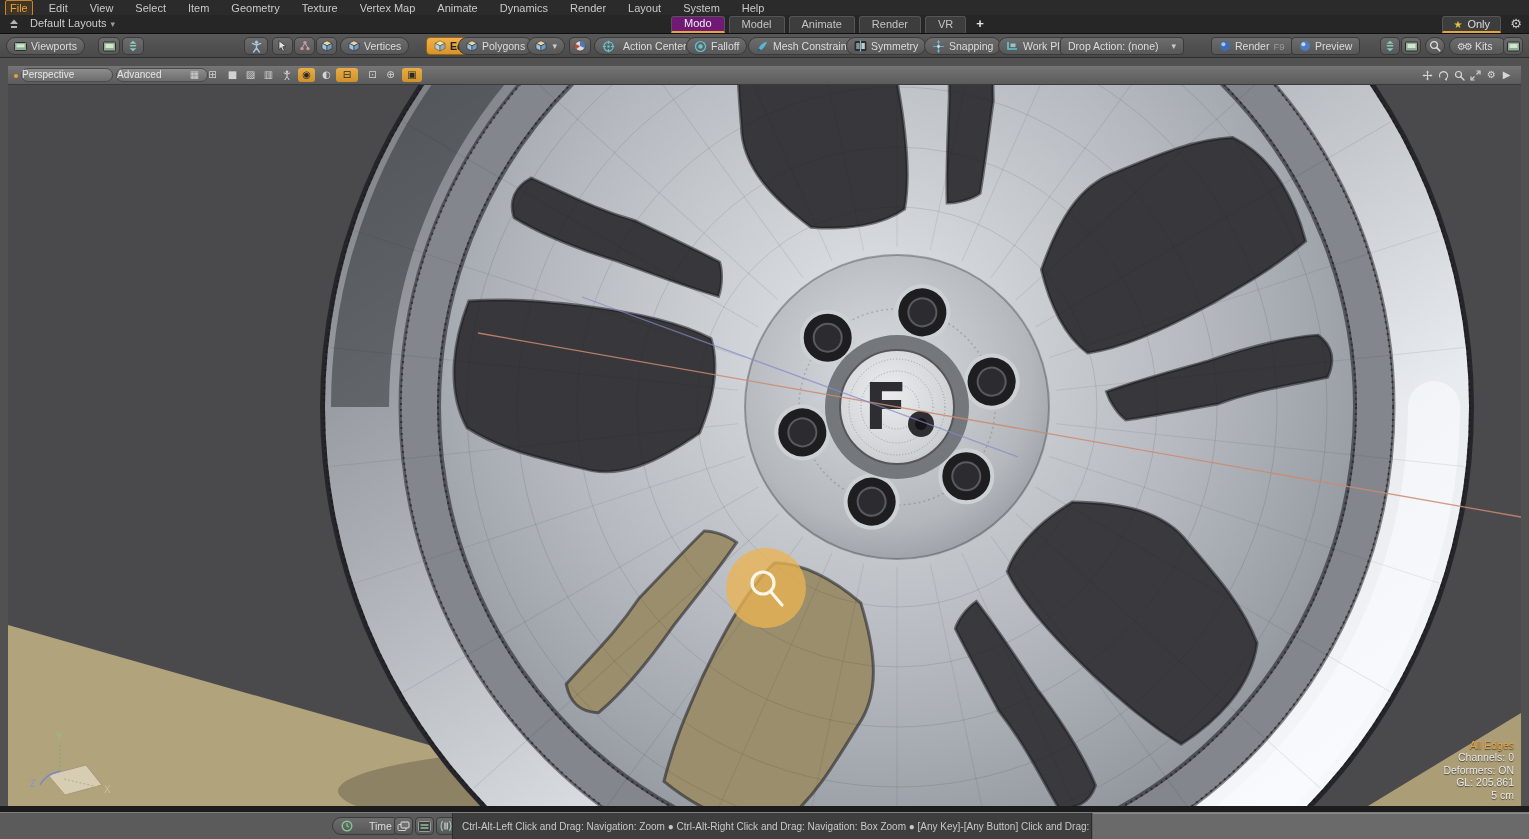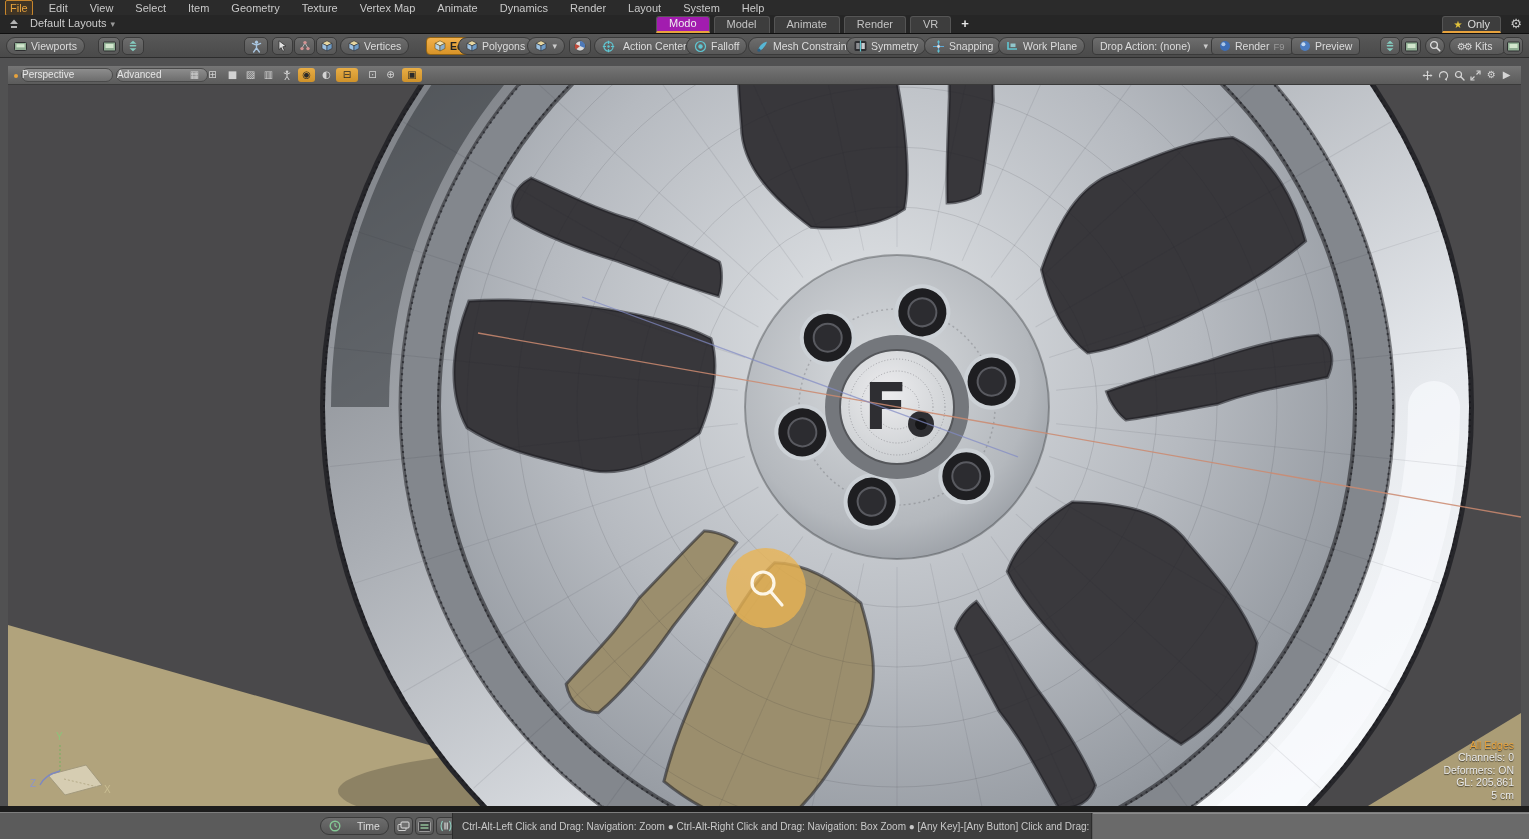--- a/index.html
+++ b/index.html
@@ -17,21 +17,21 @@
     background:rgba(130,85,20,.25); padding:0 4px; margin:0 5px 0 1px; }
   
   .layoutbar { position:absolute; left:0; top:15px; width:100%; height:19px;
     background:#262626; border-bottom:1px solid #101010; }
   .eject { position:absolute; left:8px; top:3px; }
   .deflayouts { position:absolute; left:30px; top:2px; font-size:11px; color:#cccccc; }
   .deflayouts .caret { color:#9a9a9a; font-size:9px; margin-left:4px; }
   .tabs { position:absolute; left:656px; top:1px; display:flex; gap:4px; }
   .tab { height:17px; line-height:15px; font-size:11px; color:#c4c4c4; background:#3d3d3d;
     border:1px solid #555; border-bottom:none; border-radius:3px 3px 0 0; padding:0 12px; white-space:nowrap; }
-  .tab.active { background:#a21caf; color:#efefef; border-bottom:2px solid #e8a33d; line-height:13px; }
+  .tab.active { background:#701a75; color:#efefef; border-bottom:2px solid #e8a33d; line-height:13px;margin-left:15px; }
   .tab.plus { background:none; border:none; color:#e6e6e6; font-weight:bold; padding:0 6px; font-size:13px; line-height:15px; }
   .only-btn { position:absolute; right:28px; top:1px; height:17px; background:#3d3d3d;
     border:1px solid #555; border-bottom:2px solid #e8a33d; border-radius:3px 3px 0 0;
     display:flex; align-items:center; gap:5px; padding:0 10px; }
   .only-btn .star { color:#e3c43c; font-size:10px; }
   .only-btn .lbl { color:#dddddd; font-size:11px; }
   .gear-tr { position:absolute; right:7px; top:1px; color:#c9c9c9; font-size:13px;
     font-family:"DejaVu Sans", sans-serif; }
   
   .toolbar { position:absolute; left:0; top:34px; width:100%; height:24px;
@@ -258,21 +258,21 @@
         </svg>
       <span>Snapping</span>
     </div>
     <div class="pill" style="left:998px;">
       <svg class="ticon" width="13" height="12" viewBox="0 0 13 12">
           <path d="M2 2 V9 H11" stroke="#5fc6d2" stroke-width="1.6" fill="none"></path>
           <rect x="4.5" y="3.5" width="5" height="3.6" fill="#9ad7de" opacity="0.85"></rect>
         </svg>
       <span>Work Plane</span>
     </div>
-    <div class="pill drop-pill" style="left:1092px;align-items:center;">
+    <div class="pill drop-pill" style="left:1060px;align-items:center;">
       <span>Drop Action: (none)</span>
       <span class="caret">▾</span>
     </div>
     <div class="pill" style="left:1211px; border-radius:4px;">
       <svg class="ticon" width="12" height="12" viewBox="0 0 12 12">
           <circle cx="6" cy="6" r="5" fill="#3d6db5"></circle>
           <circle cx="4.4" cy="4.2" r="2" fill="#bcd6f2" opacity="0.85"></circle>
         </svg>
       <span>Render</span>
       <span class="key">F9</span>
@@ -537,21 +537,21 @@
       <div>Channels: 0</div>
       <div>Deformers: ON</div>
       <div>GL: 205,861</div>
       <div>5 cm</div>
     </div>
   </div>
 
   <div class="vp-frame-bottom"></div>
 
   <div class="statusbar">
-    <div class="sb-btn" style="left:320px;gap:16px;">
+    <div class="sb-btn" style="left:332px;gap:16px;">
       <svg class="ticon" width="12" height="12" viewBox="0 0 12 12">
           <circle cx="6" cy="6" r="4.8" fill="none" stroke="#84c794" stroke-width="1.4"></circle>
           <path d="M6 3.2 V6 L8 7.2" fill="none" stroke="#84c794" stroke-width="1.3"></path>
         </svg>
       <span>Time</span>
     </div>
     <div class="sb-ib" style="left:394px;">
       <svg class="ticon" width="13" height="11" viewBox="0 0 13 11">
           <rect x="1" y="3.5" width="8" height="6" rx="1" fill="none" stroke="#cfcfcf" stroke-width="1"></rect>
           <rect x="4" y="1" width="8" height="6" rx="1" fill="#6f6f6f" stroke="#e0e0e0" stroke-width="1"></rect>

